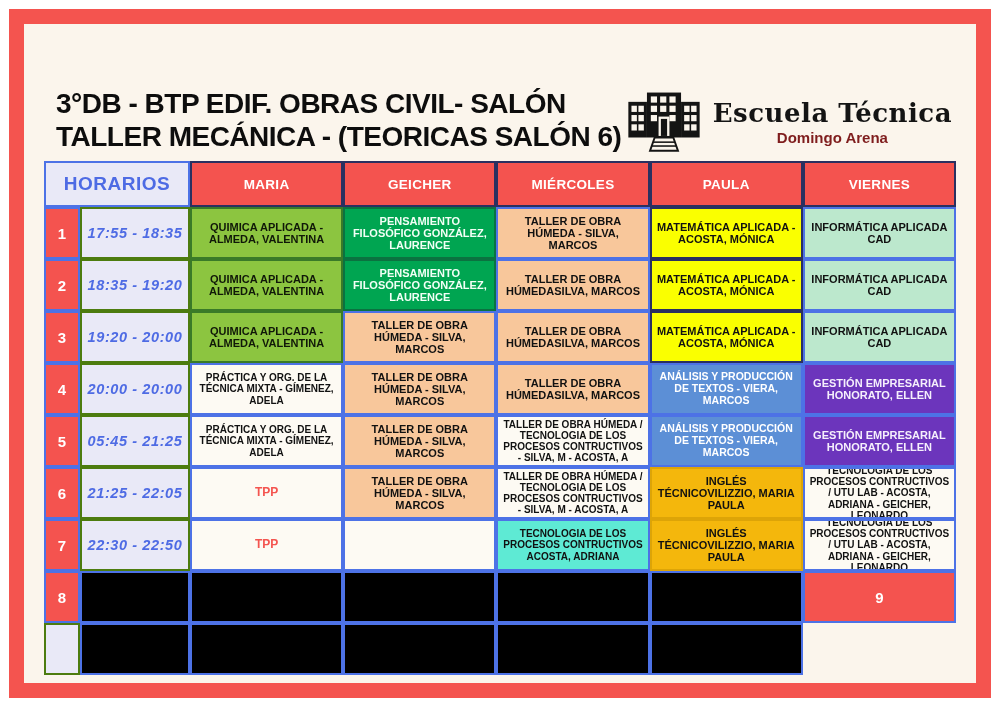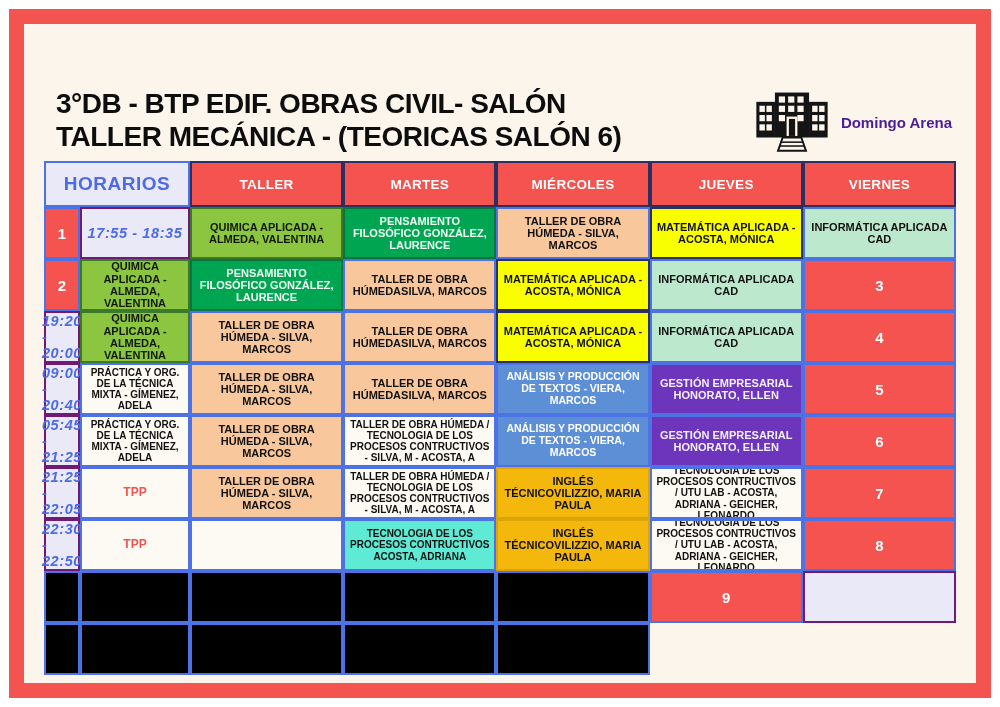--- a/index.html
+++ b/index.html
@@ -4,27 +4,27 @@
 <style>
   * { margin:0; padding:0; box-sizing:border-box; }
   body { font-family:"Liberation Sans", sans-serif; background:#888; }
   .page { width:1000px; height:707px; background:#ffffff; padding:9px; }
   .frame { width:100%; height:100%; border:15px solid #F4544F; background:#FBF5EC; overflow:hidden; }
   .header-row { display:flex; justify-content:space-between; align-items:flex-start; padding:15px 24px 4px 32px;margin-top:48px; }
   .title { font-size:28px; font-weight:900; color:#0D0D0D; line-height:33px; letter-spacing:-0.5px; }
   .brand { display:flex; align-items:center; gap:10px; margin-top:4px; }
   .brand-text { text-align:center; }
   .brand-name { font-family:"DejaVu Serif", serif; font-weight:bold; font-size:26px; color:#141414; letter-spacing:0.5px; }
-  .brand-sub { font-size:15px; font-weight:bold; color:#4c1d95; margin-top:1px; }
+  .brand-sub { font-size:15px; font-weight:bold; color:#7f1d1d; margin-top:1px; }
   .grid { display:grid; grid-template-columns:36px 110px repeat(5, 1fr); grid-template-rows:46px repeat(9, 52px); gap:0; margin:4px 20px 0 20px; }
   .hcell { display:flex; align-items:center; justify-content:center; text-align:center; }
   .h-horarios { grid-column:1 / 3; background:#E9E9F7; border:2px solid #4D72E6; color:#4E6BE4; font-size:19px; font-weight:800; letter-spacing:0.5px; }
   .h-day { background:#F4534F; border:2px solid #2A3060; color:#FFFFFF; font-size:13.5px; font-weight:bold; letter-spacing:0.3px; }
   .num { background:#F4534F; border:2px solid #4D72E6; color:#FFFFFF; font-size:15px; font-weight:bold; display:flex; align-items:center; justify-content:center; }
-  .time { background:#E9E9F7; border:2px solid #701a75; color:#4E6BE4; font-size:14.5px; font-weight:bold; font-style:italic; letter-spacing:0.6px; display:flex; align-items:center; justify-content:center; }
+  .time { background:#E9E9F7; border:2px solid #4d7c0f; color:#4E6BE4; font-size:14.5px; font-weight:bold; font-style:italic; letter-spacing:0.6px; display:flex; align-items:center; justify-content:center; }
   .cell { border:2px solid #4D72E6; background:#FDFAF3; color:#111; font-weight:bold; font-size:10.5px; line-height:1.12; display:flex; align-items:center; justify-content:center; text-align:center; padding:1px 4px; overflow:hidden; }
   .bld-icon { flex:0 0 auto; }
 </style>
 </head>
 <body>
 
 <div class="page">
   <div class="frame">
 
     <div class="header-row">
@@ -59,58 +59,60 @@
             <rect x="33" y="31" width="8" height="8"></rect>
               <rect x="57" y="31" width="8" height="8"></rect>
           </g>
           <rect x="43" y="33" width="14" height="25" fill="#FBF5EC"></rect>
           <rect x="46" y="36" width="8" height="22" fill="#141414"></rect>
           <polygon points="38,60 62,60 68,77 32,77" fill="#FBF5EC" stroke="#141414" stroke-width="2.5"></polygon>
           <line x1="36" y1="66" x2="64" y2="66" stroke="#141414" stroke-width="2"></line>
           <line x1="34.5" y1="71" x2="65.5" y2="71" stroke="#141414" stroke-width="2"></line>
         </svg>
         <div class="brand-text">
+          <div class="brand-name">Escuela Técnica</div>
           <div class="brand-sub">Domingo Arena</div>
         </div>
       </div>
     </div>
 
     <div class="grid">
       <div class="hcell h-horarios">HORARIOS</div>
-      <div class="hcell h-day">TALLER</div>
-      <div class="hcell h-day">MARTES</div>
+      <div class="hcell h-day">MARIA</div>
+      <div class="hcell h-day">GEICHER</div>
       <div class="hcell h-day">MIÉRCOLES</div>
-      <div class="hcell h-day">JUEVES</div>
+      <div class="hcell h-day">PAULA</div>
       <div class="hcell h-day">VIERNES</div>
 
       <div class="num">1</div>
       <div class="time">17:55 - 18:35</div>
       <div class="cell" style="background: rgb(140, 197, 64); color: rgb(16, 24, 8); border-color: rgb(58, 122, 40); font-size: 11px;">QUIMICA APLICADA - ALMEDA, VALENTINA</div>
       <div class="cell" style="background: rgb(0, 165, 81); color: rgb(242, 255, 246); border-color: rgb(11, 114, 64); font-size: 11px;">PENSAMIENTO FILOSÓFICO GONZÁLEZ, LAURENCE</div>
       <div class="cell" style="background: rgb(248, 199, 155); color: rgb(17, 17, 17); border-color: rgb(77, 114, 230); font-size: 11px;">TALLER DE OBRA HÚMEDA - SILVA, MARCOS</div>
       <div class="cell" style="background: rgb(250, 255, 0); color: rgb(17, 17, 17); border-color: rgb(42, 48, 96); font-size: 11px;">MATEMÁTICA APLICADA - ACOSTA, MÓNICA</div>
       <div class="cell" style="background: rgb(188, 232, 205); color: rgb(17, 17, 17); border-color: rgb(77, 114, 230); font-size: 11px;">INFORMÁTICA APLICADA CAD</div>
 
       <div class="num">2</div>
+      <div class="time">18:35 - 19:20</div>
       <div class="cell" style="background: rgb(140, 197, 64); color: rgb(16, 24, 8); border-color: rgb(58, 122, 40); font-size: 11px;">QUIMICA APLICADA - ALMEDA, VALENTINA</div>
       <div class="cell" style="background: rgb(0, 165, 81); color: rgb(242, 255, 246); border-color: rgb(11, 114, 64); font-size: 11px;">PENSAMIENTO FILOSÓFICO GONZÁLEZ, LAURENCE</div>
       <div class="cell" style="background: rgb(248, 199, 155); color: rgb(17, 17, 17); border-color: rgb(77, 114, 230); font-size: 11px;">TALLER DE OBRA HÚMEDASILVA, MARCOS</div>
       <div class="cell" style="background: rgb(250, 255, 0); color: rgb(17, 17, 17); border-color: rgb(42, 48, 96); font-size: 11px;">MATEMÁTICA APLICADA - ACOSTA, MÓNICA</div>
       <div class="cell" style="background: rgb(188, 232, 205); color: rgb(17, 17, 17); border-color: rgb(77, 114, 230); font-size: 11px;">INFORMÁTICA APLICADA CAD</div>
 
       <div class="num">3</div>
       <div class="time">19:20 - 20:00</div>
       <div class="cell" style="background: rgb(140, 197, 64); color: rgb(16, 24, 8); border-color: rgb(58, 122, 40); font-size: 11px;">QUIMICA APLICADA - ALMEDA, VALENTINA</div>
       <div class="cell" style="background: rgb(248, 199, 155); color: rgb(17, 17, 17); border-color: rgb(77, 114, 230); font-size: 11px;">TALLER DE OBRA HÚMEDA - SILVA, MARCOS</div>
       <div class="cell" style="background: rgb(248, 199, 155); color: rgb(17, 17, 17); border-color: rgb(77, 114, 230); font-size: 11px;">TALLER DE OBRA HÚMEDASILVA, MARCOS</div>
       <div class="cell" style="background: rgb(250, 255, 0); color: rgb(17, 17, 17); border-color: rgb(42, 48, 96); font-size: 11px;">MATEMÁTICA APLICADA - ACOSTA, MÓNICA</div>
       <div class="cell" style="background: rgb(188, 232, 205); color: rgb(17, 17, 17); border-color: rgb(77, 114, 230); font-size: 11px;">INFORMÁTICA APLICADA CAD</div>
 
       <div class="num">4</div>
-      <div class="time">09:00 - 20:40</div>
+      <div class="time">20:00 - 20:00</div>
       <div class="cell" style="background: rgb(253, 250, 243); color: rgb(17, 17, 17); border-color: rgb(77, 114, 230); font-size: 10px;">PRÁCTICA Y ORG. DE LA TÉCNICA MIXTA - GÍMENEZ, ADELA</div>
       <div class="cell" style="background: rgb(248, 199, 155); color: rgb(17, 17, 17); border-color: rgb(77, 114, 230); font-size: 11px;">TALLER DE OBRA HÚMEDA - SILVA, MARCOS</div>
       <div class="cell" style="background: rgb(248, 199, 155); color: rgb(17, 17, 17); border-color: rgb(77, 114, 230); font-size: 11px;">TALLER DE OBRA HÚMEDASILVA, MARCOS</div>
       <div class="cell" style="background: rgb(92, 143, 214); color: rgb(255, 255, 255); border-color: rgb(77, 114, 230); font-size: 10.5px;">ANÁLISIS Y PRODUCCIÓN DE TEXTOS - VIERA, MARCOS</div>
       <div class="cell" style="background: rgb(108, 53, 188); color: rgb(245, 239, 252); border-color: rgb(77, 114, 230); font-size: 11px;">GESTIÓN EMPRESARIAL HONORATO, ELLEN</div>
 
       <div class="num">5</div>
       <div class="time">05:45 - 21:25</div>
       <div class="cell" style="background: rgb(253, 250, 243); color: rgb(17, 17, 17); border-color: rgb(77, 114, 230); font-size: 10px;">PRÁCTICA Y ORG. DE LA TÉCNICA MIXTA - GÍMENEZ, ADELA</div>
       <div class="cell" style="background: rgb(248, 199, 155); color: rgb(17, 17, 17); border-color: rgb(77, 114, 230); font-size: 11px;">TALLER DE OBRA HÚMEDA - SILVA, MARCOS</div>

